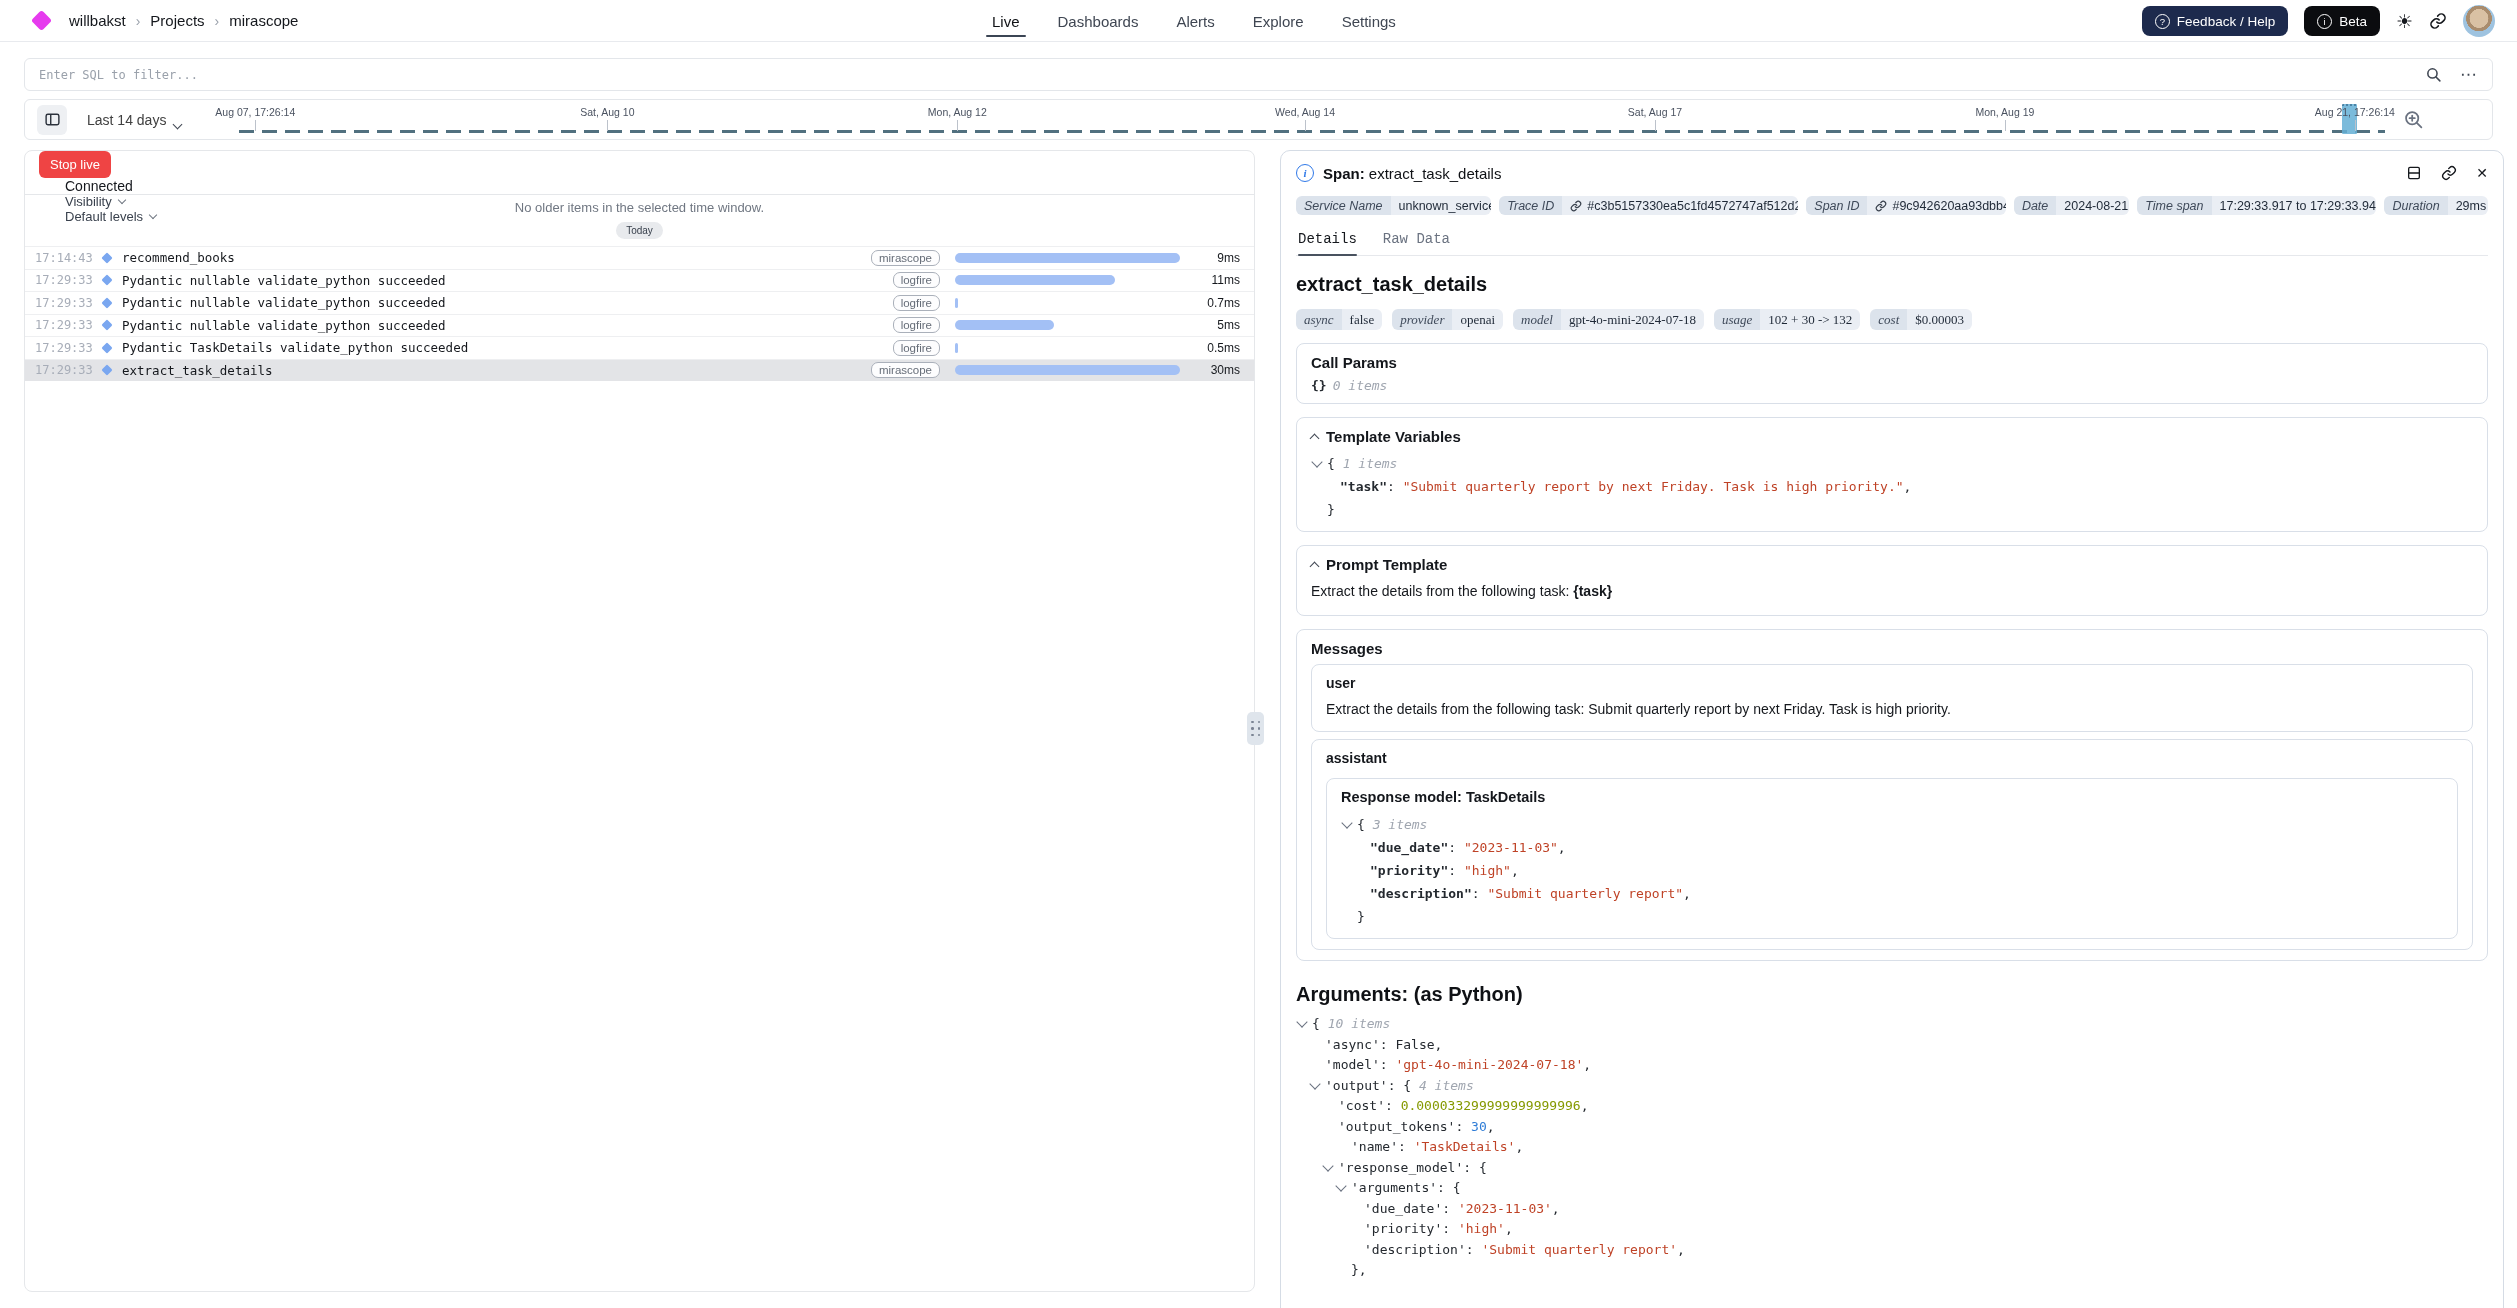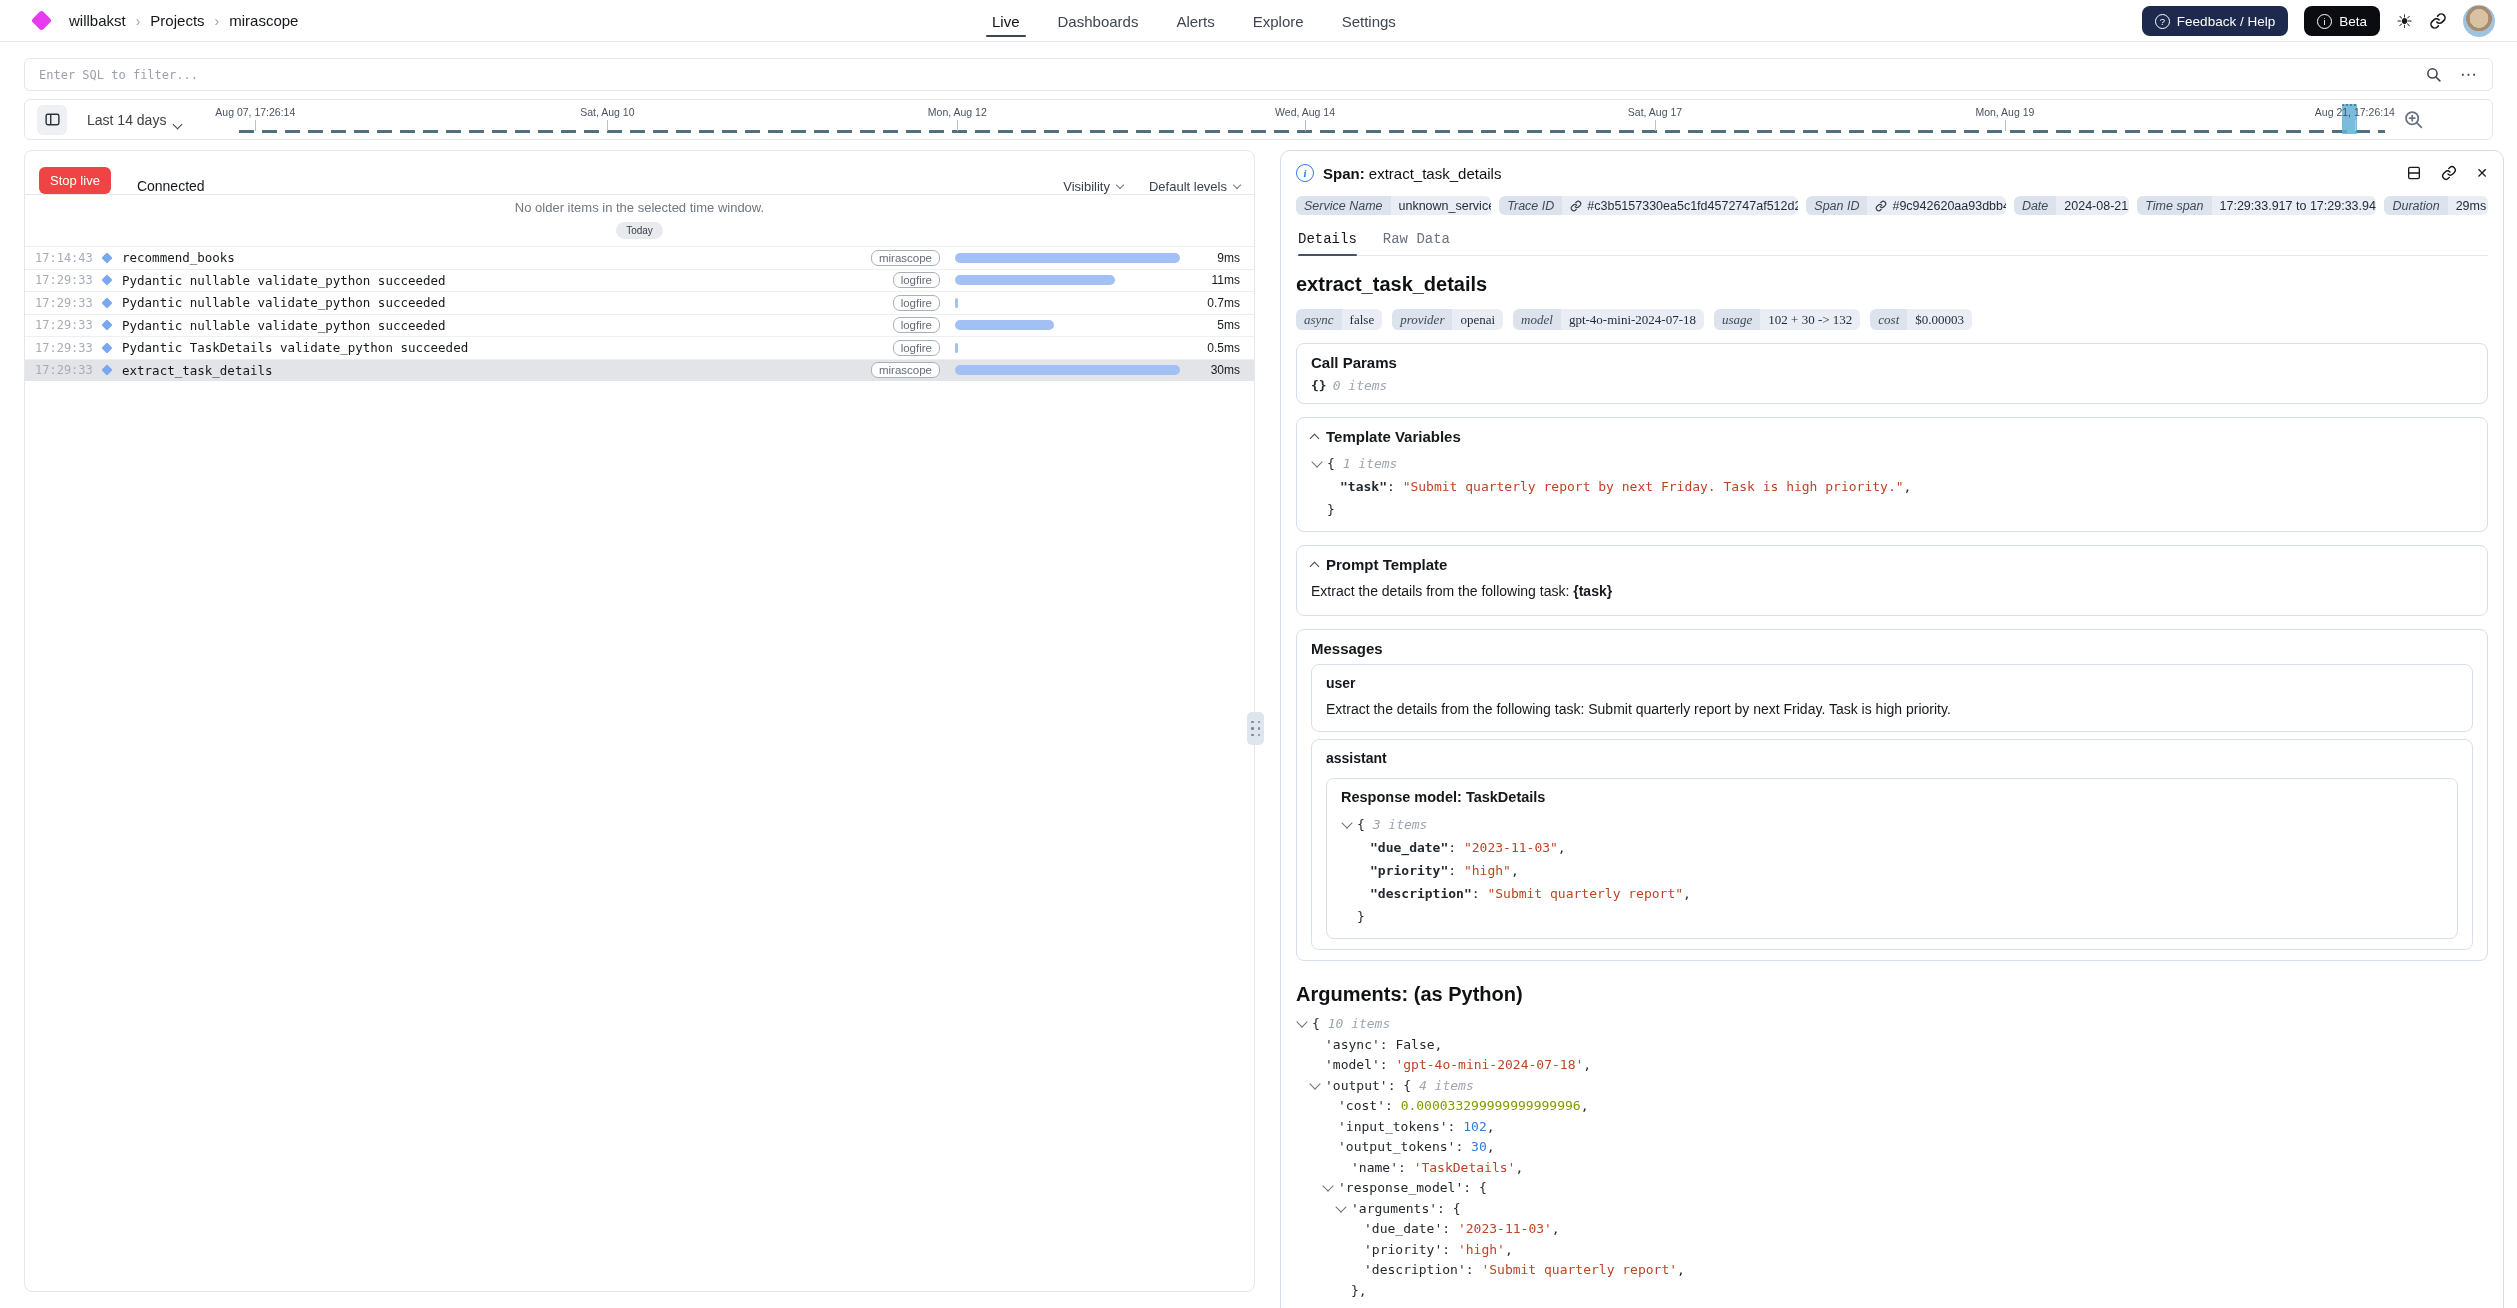--- a/index.html
+++ b/index.html
@@ -46,21 +46,21 @@
     background:repeating-linear-gradient(90deg,#51707f 0 15px, transparent 15px 23px); }
   .tick-label { position:absolute; top:6px; transform:translateX(-50%); white-space:nowrap; font-size:10.5px; color:#4a5260; }
   .tick-mark { position:absolute; top:20px; bottom:8px; width:1px; background:#bcc2cb; }
   .axis-selection { position:absolute; top:4px; bottom:5px; width:15px; background:#65b0d5; opacity:.85;
     border-top:2px dotted #2d6e96; border-radius:1px; }
   .zoomin-btn { margin-left:14px; color:#6a7280; }
 
   
   .live-panel { position:absolute; left:24px; top:150px; width:1231px; height:1142px; border:1px solid #e5e7ea;
     border-radius:8px; background:#fff; overflow:hidden; }
-  .live-header { height:44px; display:flex; align-items:flex-end; padding:0 14px; border-bottom:1px solid #e5e7ea; }
+  .live-header { height:44px; display:flex; align-items:flex-start; padding:0 14px; border-bottom:1px solid #e5e7ea;flex-direction:column; }
   .stop-live { background:#ef4444; color:#fff; font-size:13px; padding:6px 11px; border-radius:6px; border:none; cursor:pointer; }
   .connected { margin-left:26px; font-size:14px; color:#14171c; }
   .live-header .spacer { flex:1; }
   .hdr-dd { display:flex; align-items:center; gap:7px; font-size:13px; color:#39414d; margin-left:26px; cursor:pointer; }
   .hdr-dd .chev-down { width:6px; height:6px; border-color:#707782; }
   .live-empty { text-align:center; padding-top:5px; }
   .empty-notice { font-size:13px; color:#707782; }
   .today-pill { display:inline-block; margin-top:7px; background:#e8eaed; border-radius:10px; padding:3px 10px; font-size:10px; color:#39414d; }
   .log-rows { margin-top:7px; }
   .log-row { height:22.5px; display:flex; align-items:center; border-top:1px solid #eeeff1; padding:0 14px 0 10px; cursor:pointer; }
@@ -463,21 +463,20 @@
     </div>
   </div>
 
   <div class="args-h">Arguments: (as Python)</div>
   <div class="code tight args-code" id="args-code">
       <div class="cl" style="padding-left: 16px;"><span class="tk-chev"></span><span class="tk-p">{ </span><span class="tk-note">10 items</span></div>
       <div class="cl" style="padding-left: 29px;"><span class="tk-k">'async'</span><span class="tk-p">: </span><span class="tk-kw">False</span><span class="tk-p">,</span></div>
       <div class="cl" style="padding-left: 29px;"><span class="tk-k">'model'</span><span class="tk-p">: </span><span class="tk-s">'gpt-4o-mini-2024-07-18'</span><span class="tk-p">,</span></div>
       <div class="cl" style="padding-left: 29px;"><span class="tk-chev"></span><span class="tk-k">'output'</span><span class="tk-p">: { </span><span class="tk-note">4 items</span></div>
       <div class="cl" style="padding-left: 42px;"><span class="tk-k">'cost'</span><span class="tk-p">: </span><span class="tk-g">0.000033299999999999996</span><span class="tk-p">,</span></div>
-      <div class="cl" style="padding-left: 42px;"><span class="tk-k">'input_tokens'</span><span class="tk-p">: </span><span class="tk-n">102</span><span class="tk-p">,</span></div>
       <div class="cl" style="padding-left: 42px;"><span class="tk-k">'output_tokens'</span><span class="tk-p">: </span><span class="tk-n">30</span><span class="tk-p">,</span></div>
       <div class="cl" style="padding-left: 55px;"><span class="tk-k">'name'</span><span class="tk-p">: </span><span class="tk-s">'TaskDetails'</span><span class="tk-p">,</span></div>
       <div class="cl" style="padding-left: 42px;"><span class="tk-chev"></span><span class="tk-k">'response_model'</span><span class="tk-p">: {</span></div>
       <div class="cl" style="padding-left: 55px;"><span class="tk-chev"></span><span class="tk-k">'arguments'</span><span class="tk-p">: {</span></div>
       <div class="cl" style="padding-left: 68px;"><span class="tk-k">'due_date'</span><span class="tk-p">: </span><span class="tk-s">'2023-11-03'</span><span class="tk-p">,</span></div>
       <div class="cl" style="padding-left: 68px;"><span class="tk-k">'priority'</span><span class="tk-p">: </span><span class="tk-s">'high'</span><span class="tk-p">,</span></div>
       <div class="cl" style="padding-left: 68px;"><span class="tk-k">'description'</span><span class="tk-p">: </span><span class="tk-s">'Submit quarterly report'</span><span class="tk-p">,</span></div>
       <div class="cl" style="padding-left: 55px;"><span class="tk-p">},</span></div>
     </div>
 </aside>

